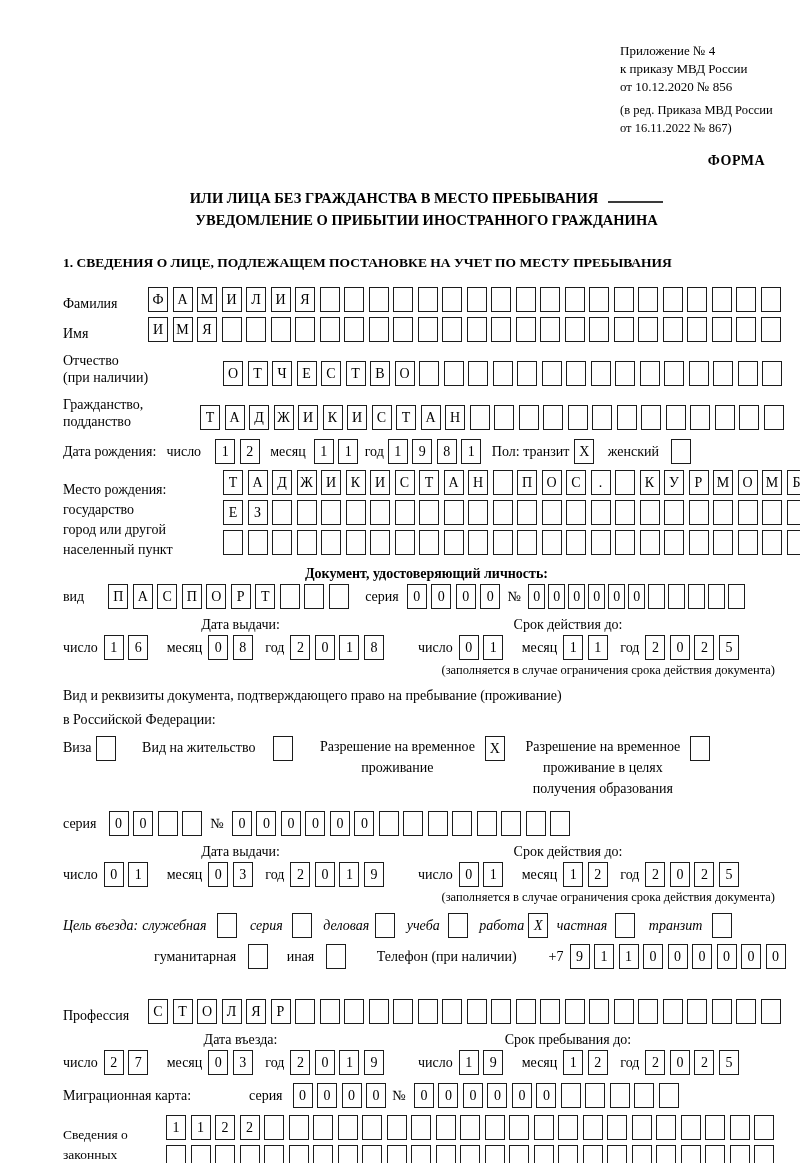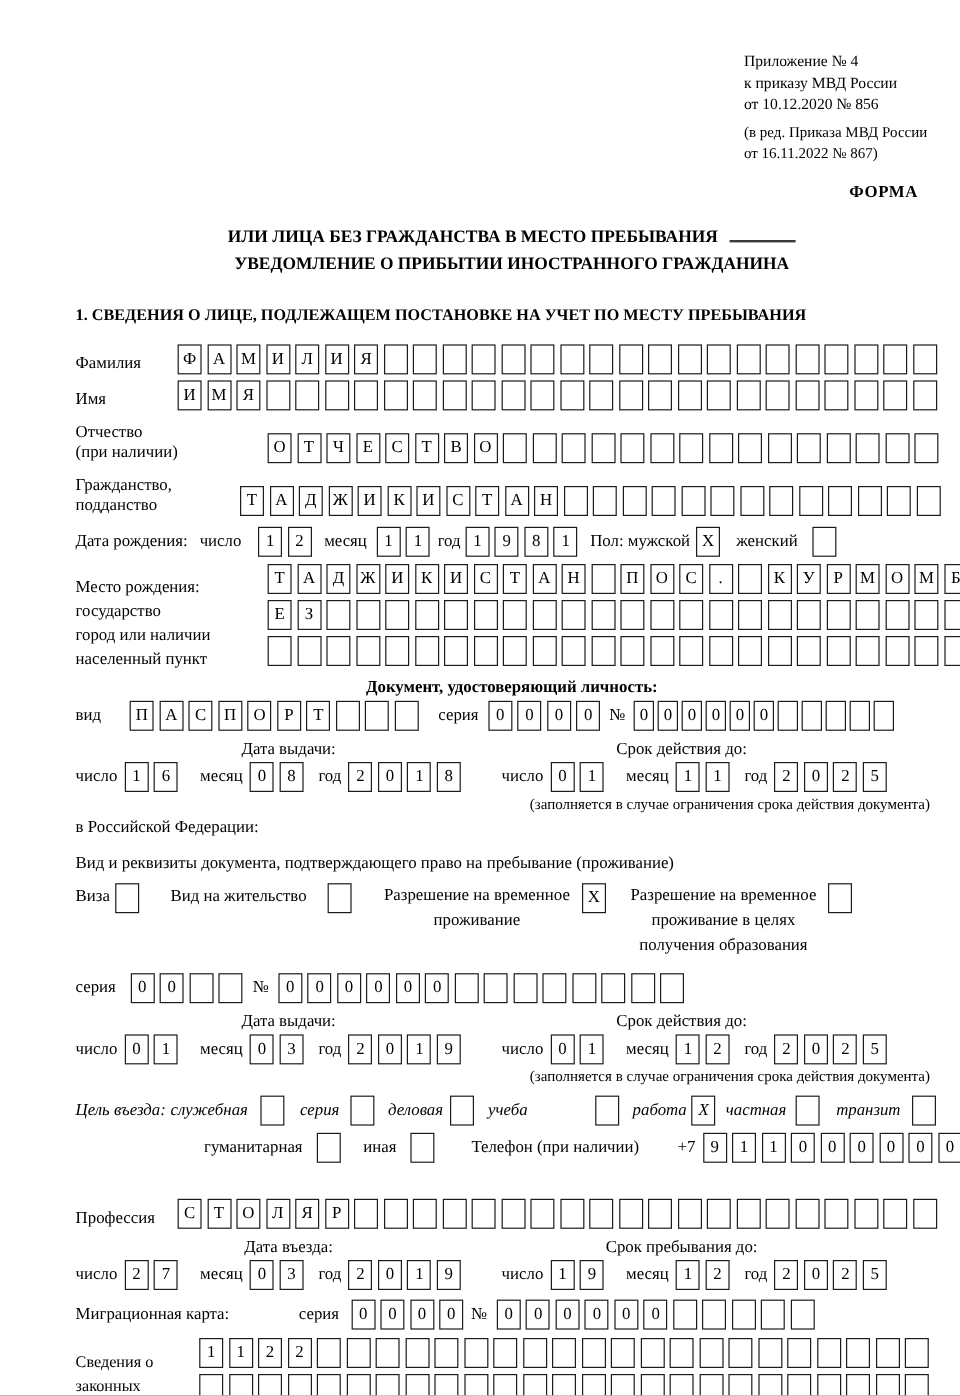--- a/index.html
+++ b/index.html
@@ -208,35 +208,35 @@
         <span class="cell">1</span>
         <span class="cell">1</span>
       </span>
     <span class="t" style="margin-left:2px;">год</span>
     <span class="cells" style="margin-left:4px;">
         <span class="cell">1</span>
         <span class="cell">9</span>
         <span class="cell">8</span>
         <span class="cell">1</span>
       </span>
-    <span class="t" style="margin-left:6px;">Пол: мужской</span>
+    <span class="t" style="margin-left:6px;">Пол: транзит</span>
     <span class="cells" style="margin-left:5px;">
         <span class="cell">X</span>
       </span>
     <span class="t" style="margin-left:9px;text-align:right;">женский</span>
     <span class="cells" style="margin-left:12px;">
         <span class="cell"></span>
       </span>
   </div>
 
   <div class="frow" style="margin-top:6px;">
     <div class="labelcol" style="width:142px;">
       <div>Место рождения:</div>
       <div>государство</div>
-      <div>город или наличии</div>
+      <div>город или другой</div>
       <div>населенный пункт</div>
     </div>
     <div class="cellrows">
       <div class="cells">
           <span class="cell">Т</span>
           <span class="cell">А</span>
           <span class="cell">Д</span>
           <span class="cell">Ж</span>
           <span class="cell">И</span>
           <span class="cell">К</span>
@@ -395,22 +395,22 @@
             <span class="cell">2</span>
             <span class="cell">0</span>
             <span class="cell">2</span>
             <span class="cell">5</span>
           </span>
       </span>
     </span>
   </div>
   <div class="cap">(заполняется в случае ограничения срока действия документа)</div>
 
+  <div class="plain">Вид и реквизиты документа, подтверждающего право на пребывание (проживание)</div>
   <div class="plain" style="margin-top:0;">в Российской Федерации:</div>
-  <div class="plain">Вид и реквизиты документа, подтверждающего право на пребывание (проживание)</div>
 
   <div class="rvp-row">
     <span class="rvp-item">
       <span style="padding-top:4px;">Виза</span>
       <span class="cells" style="margin-left:4px;">
           <span class="cell"></span>
         </span>
     </span>
     <span class="rvp-item" style="margin-left:22px;">
       <span style="padding-top:4px;">Вид на жительство</span>
@@ -529,21 +529,21 @@
         <span class="cells" style="margin-left:9px;">
           <span class="cell"></span>
         </span>
       </span>
     <span class="pair" style="margin-left:7px;">
         <span>деловая</span>
         <span class="cells" style="margin-left:6px;">
           <span class="cell"></span>
         </span>
       </span>
-    <span class="pair" style="margin-left:7px;gap:48px;">
+    <span class="pair" style="margin-left:7px;">
         <span>учеба</span>
         <span class="cells" style="margin-left:8px;">
           <span class="cell"></span>
         </span>
       </span>
     <span class="pair" style="margin-left:7px;">
         <span>работа</span>
         <span class="cells" style="margin-left:4px;">
           <span class="cell">X</span>
         </span>
@@ -554,21 +554,21 @@
           <span class="cell"></span>
         </span>
       </span>
     <span class="pair" style="margin-left:9px;">
         <span>транзит</span>
         <span class="cells" style="margin-left:10px;">
           <span class="cell"></span>
         </span>
       </span>
   </div>
-  <div class="inline-row" style="margin-top:6px;">
+  <div class="inline-row" style="margin-top:6px;justify-content:flex-end;">
     <span class="pair" style="margin-left:107px;">
         <span>гуманитарная</span>
         <span class="cells" style="margin-left:12px;">
           <span class="cell"></span>
         </span>
       </span>
     <span class="pair" style="margin-left:14px;">
         <span>иная</span>
         <span class="cells" style="margin-left:12px;">
           <span class="cell"></span>

